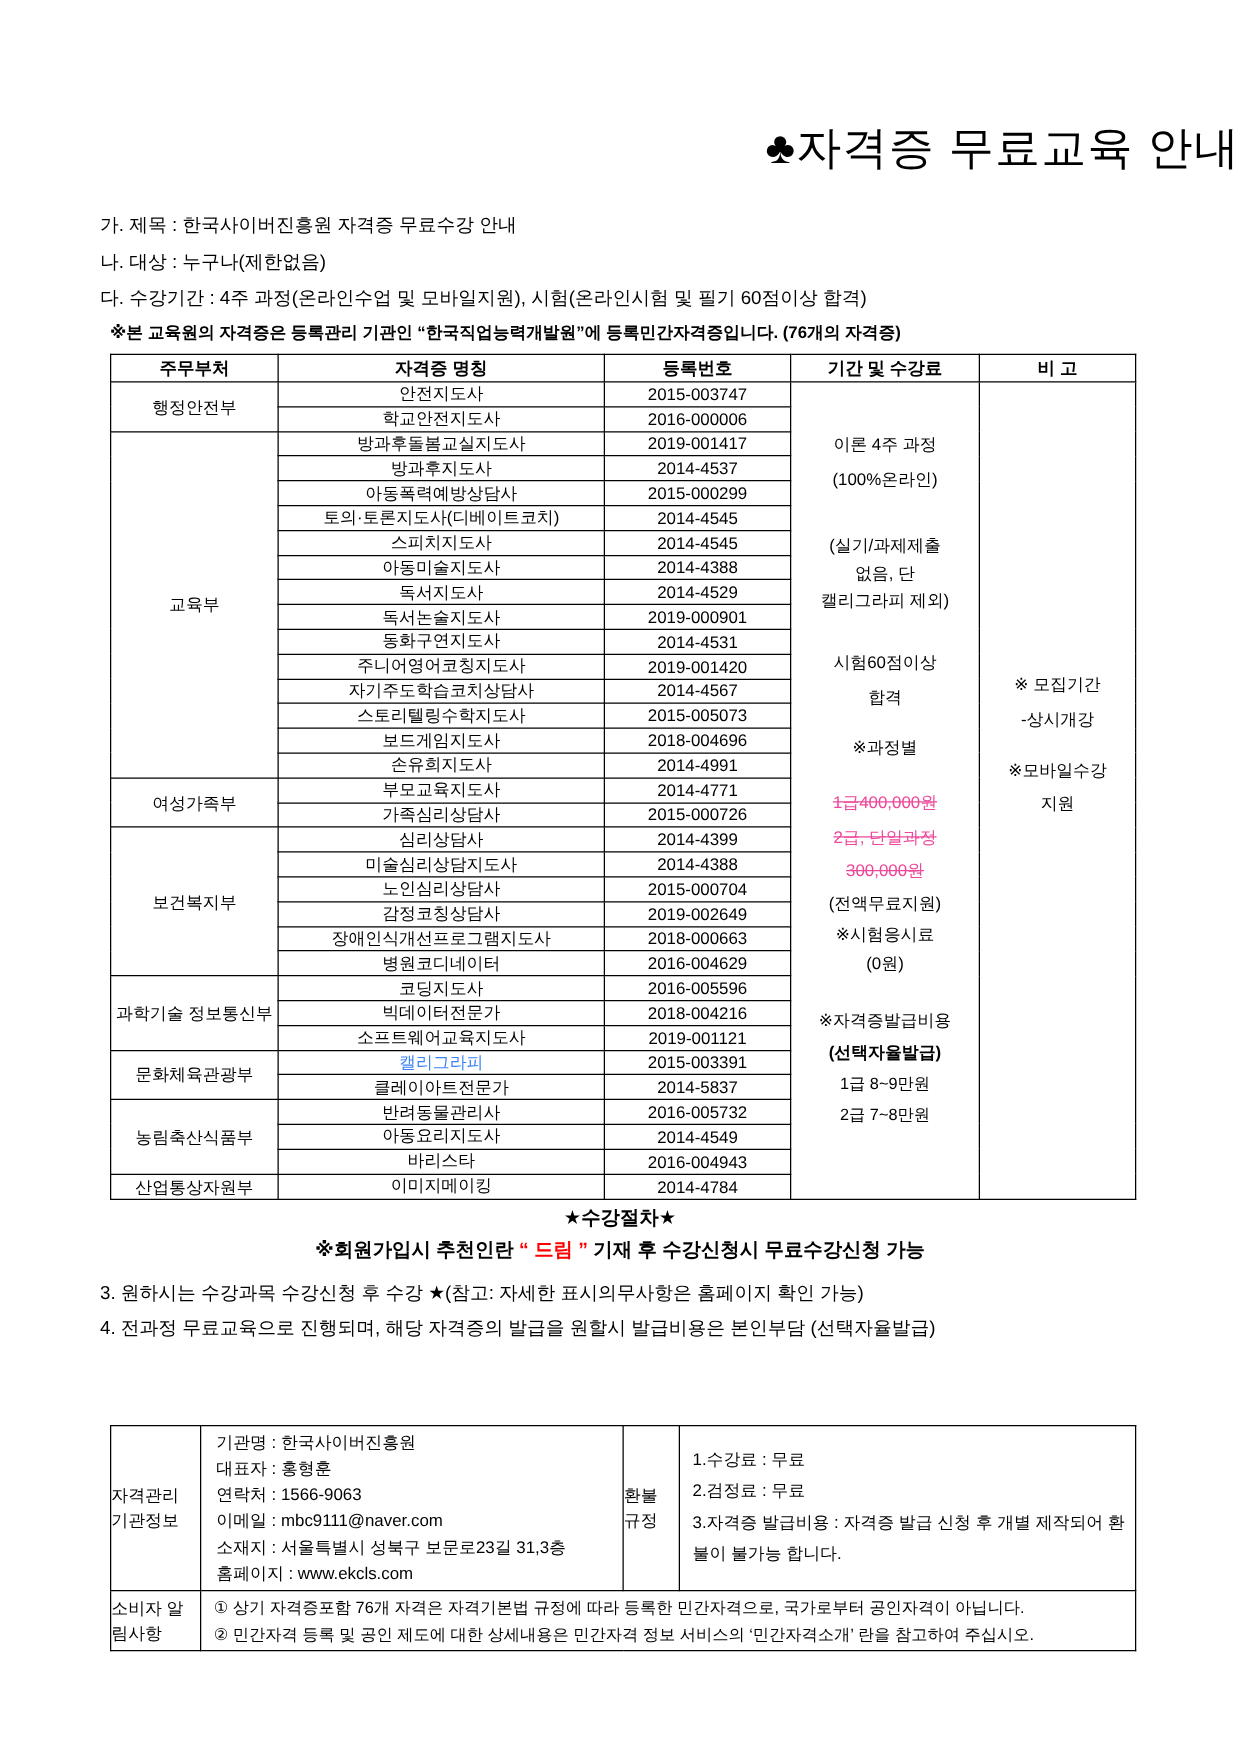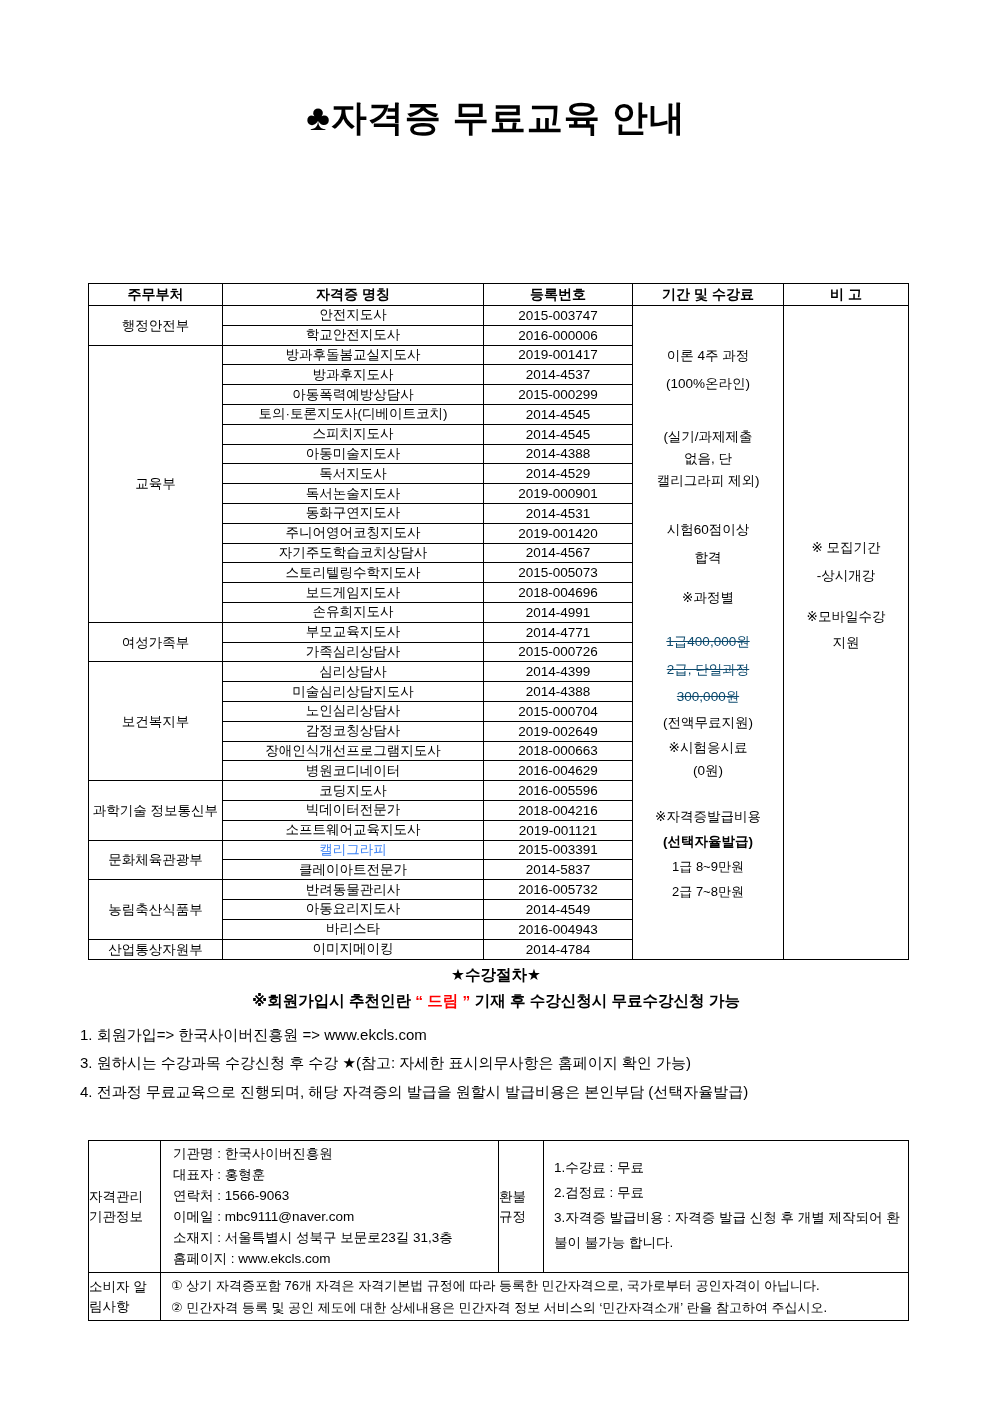--- a/index.html
+++ b/index.html
@@ -1,39 +1,39 @@
 <!DOCTYPE html>
 <html><head>
 <meta charset="utf-8">
 <style>
   html,body{margin:0;padding:0;background:#fff;}
   .page{position:relative;width:992px;height:1403px;background:#ffffff;overflow:hidden;
         font-family:"Liberation Sans","DejaVu Sans",sans-serif;color:#000;}
-  .doc-title{position:absolute;top:92px;left:0;right:0;text-align:center;
-             font-size:36px;font-weight:bold;letter-spacing:1px;line-height:52px;}
+  .doc-title{position:absolute;top:92px;left:0;right:0;text-align:right;
+             font-size:36px;font-weight:normal;letter-spacing:1px;line-height:52px;}
   .intro{position:absolute;top:166px;left:80px;right:60px;font-size:15px;}
   .intro-line{line-height:29px;}
   .intro-note{font-size:13.4px;font-weight:bold;line-height:25px;padding-left:8px;}
 
   
   .main-table{position:absolute;top:283px;left:88px;width:820px;
               border-collapse:collapse;table-layout:fixed;}
   .main-table th,.main-table td{border:1px solid #000;text-align:center;padding:0;
               font-size:13.5px;overflow:hidden;white-space:nowrap;}
   .main-table th{font-size:14px;font-weight:bold;height:21px;}
   .main-table tr.cr{height:19.8px;}
   .dept-cell{white-space:normal !important;line-height:19px;}
   .merge-cell{vertical-align:top;white-space:normal !important;}
   .fee-stack{padding-top:36px;}
   .remark-stack{padding-top:228px;}
   .lh28{line-height:28px;} .lh26{line-height:26px;} .lh25{line-height:25px;}
   .lh24{line-height:24px;} .lh22{line-height:22px;}
   .sp28{height:28px;} .sp24{height:24px;} .sp22{height:22px;}
   .sp18{height:18px;} .sp14{height:14px;}
-  .red-strike{color:#0c4a6e;text-decoration:line-through;}
+  .red-strike{color:#ec4899;text-decoration:line-through;}
   .soft-red{color:#3b82f6;}
   .bold{font-weight:bold;}
   .fs13{font-size:13px;}
 
   
   .proc{position:absolute;top:963px;left:0;right:0;}
   .proc-title{text-align:center;font-size:15.5px;font-weight:bold;line-height:24px;}
   .proc-sub{text-align:center;font-size:15.5px;font-weight:bold;line-height:27px;}
   .red-bold{color:#ff0000;font-weight:bold;text-align:right;}
   .steps{margin:7px 0 0 80px;font-size:15px;}
@@ -51,20 +51,26 @@
   .notice-cell{padding:2px 4px 2px 10px !important;}
   .notice-cell .cell-line{line-height:21.5px;text-align:left;font-size:13px;}
 </style>
 </head>
 <body>
 
 <div class="page">
 
   <div class="doc-title">♣자격증 무료교육 안내</div>
 
+  <div class="intro">
+    <div class="intro-line">가. 제목 : 한국사이버진흥원 자격증 무료수강 안내</div>
+    <div class="intro-line">나. 대상 : 누구나(제한없음)</div>
+    <div class="intro-line">다. 수강기간 : 4주 과정(온라인수업 및 모바일지원), 시험(온라인시험 및 필기 60점이상 합격)</div>
+    <div class="intro-note">※본 교육원의 자격증은 등록관리 기관인 “한국직업능력개발원”에 등록민간자격증입니다. (76개의 자격증)</div>
+  </div>
 
   <table class="main-table">
     <colgroup>
         <col style="width:134px">
         <col style="width:261px">
         <col style="width:149px">
         <col style="width:151px">
         <col style="width:125px">
       </colgroup>
     <tbody>
@@ -258,21 +264,20 @@
           <td>이미지메이킹</td>
           <td>2014-4784</td>
         </tr>
   </tbody>
     </table>
 
   <div class="proc">
     <div class="proc-title">★수강절차★</div>
     <div class="proc-sub"><span>※회원가입시 추천인란 </span><span class="red-bold">“ 드림 ”</span><span> 기재 후 수강신청시 무료수강신청 가능</span></div>
     <div class="steps">
-      <div class="step"><span>1. 회원가입=&gt; 한국사이버진흥원 =&gt; www.ekcls.com</span><span class="red-bold"></span><span></span></div>
       <div class="step"><span>3. 원하시는 수강과목 수강신청 후 수강 ★(참고: 자세한 표시의무사항은 홈페이지 확인 가능)</span><span class="red-bold"></span><span></span></div>
       <div class="step"><span>4. 전과정 무료교육으로 진행되며, 해당 자격증의 발급을 원할시 발급비용은 본인부담 (선택자율발급)</span><span class="red-bold"></span><span></span></div>
     </div>
   </div>
 
   <table class="info-table">
     <colgroup>
         <col style="width:72px">
         <col style="width:338px">
         <col style="width:45px">

